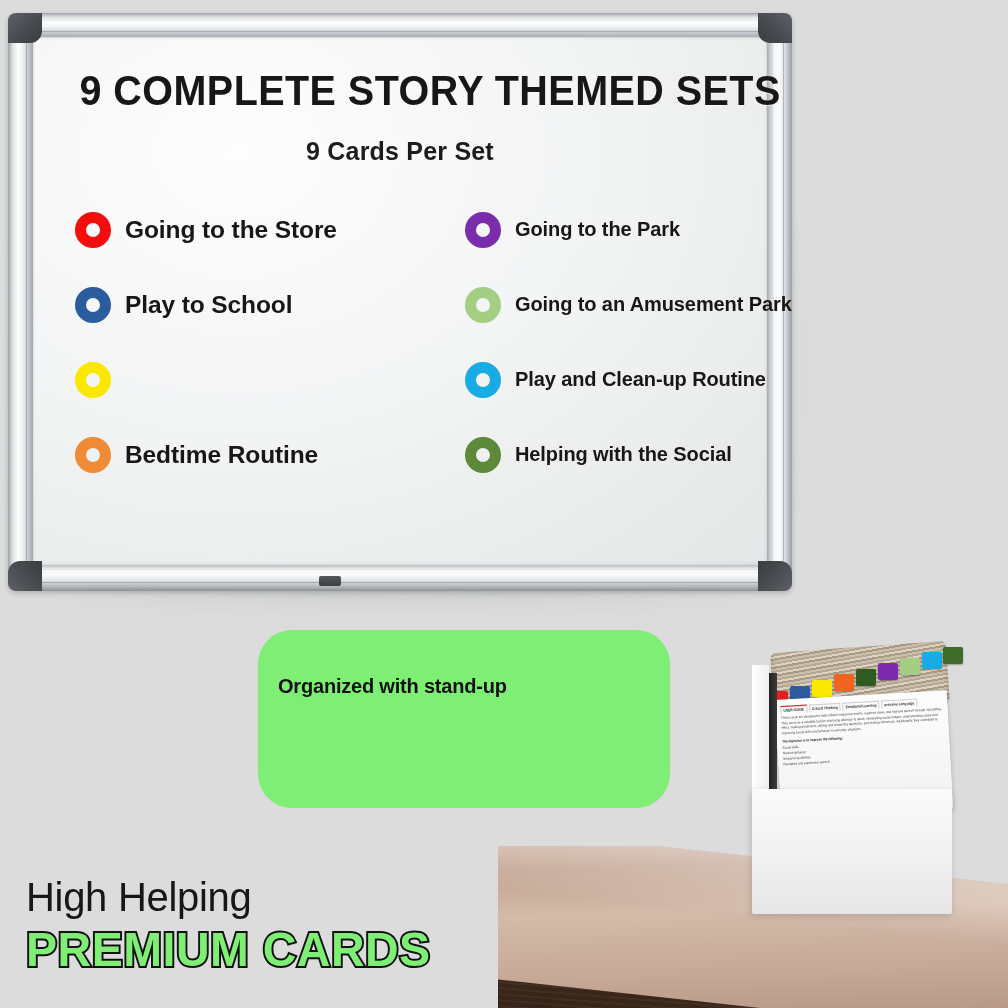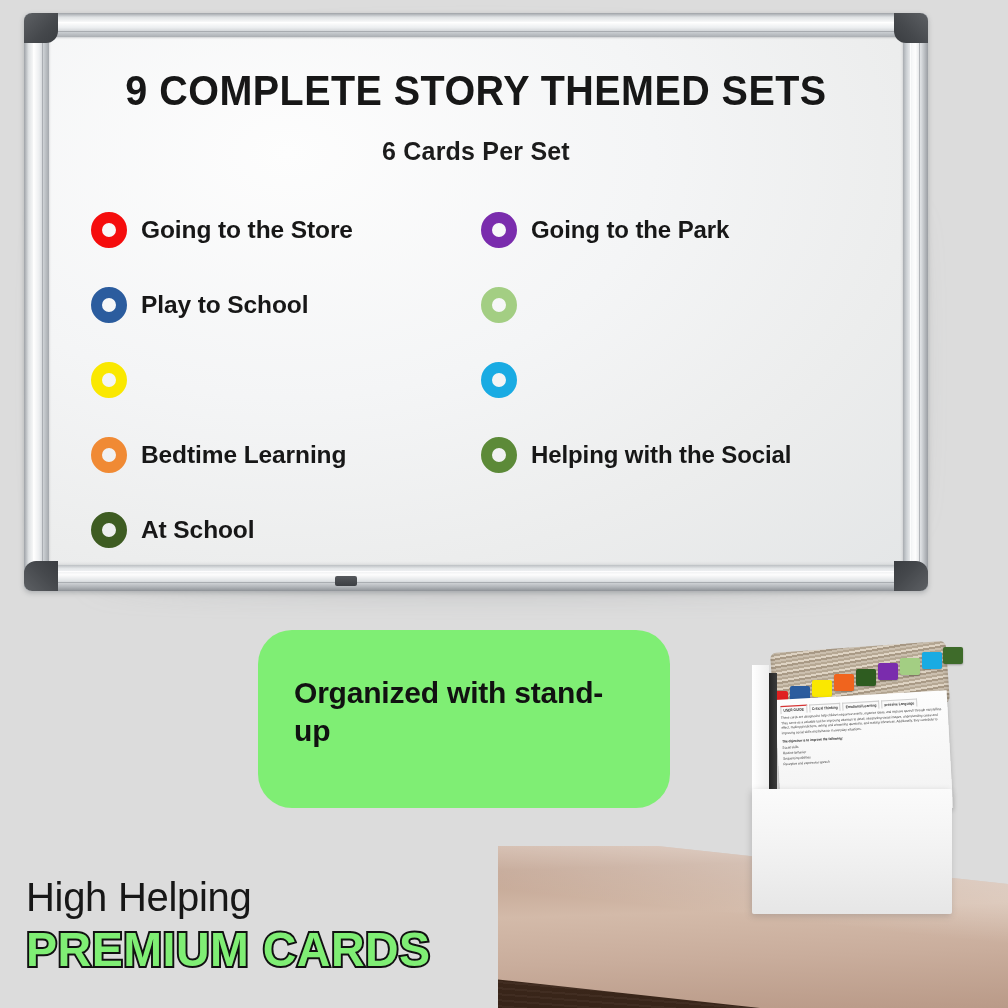--- a/index.html
+++ b/index.html
@@ -6,21 +6,21 @@
   html,body { width:1008px; height:1008px; }
   body {
     font-family:"Liberation Sans", sans-serif;
     background:#dcdcdc;
     position:relative;
     overflow:hidden;
   }
 
   
   #whiteboard{
-    position:absolute; left:24px; top:13px; width:904px; height:578px;border-radius:15px;
+    position:absolute; left:8px; top:13px; width:784px; height:578px;border-radius:15px;
   }
   .wb-shadow{
     position:absolute; left:6px; top:8px; right:-4px; bottom:-10px;
     background:radial-gradient(ellipse at 50% 60%, rgba(120,125,130,.34) 0%, rgba(150,155,160,.12) 62%, rgba(200,200,200,0) 78%);
     filter:blur(9px);
   }
   .wb-frame{
     position:absolute; inset:0;
     background:
       linear-gradient(180deg,#b9bcc0 0%,#e9ecee 14%,#fbfcfc 34%,#d3d7da 62%,#a9adb2 100%);
@@ -106,21 +106,21 @@
     margin-right:14px;
     box-sizing:border-box;
   }
   .set-label{
     font-size:24.5px;
     font-weight:700;
     color:#171717;
     letter-spacing:-.1px;
     white-space:nowrap;
   }
-  .col-right .set-label{font-size:24px;}
+  .col-right .set-label{font-size:20px;}
 
   
   #table{
     position:absolute; left:498px; top:846px; width:510px; height:162px;
     overflow:hidden;
   }
   .table-top{
     position:absolute;left:0;top:0;width:640px;height:150px;
     background:linear-gradient(172deg,#cfb3a2 0%,#c2a492 18%,#d3baa9 38%,#c9ad9c 58%,#bb9c8a 80%,#ad8e7d 100%);
     transform:rotate(6.2deg);
@@ -213,23 +213,22 @@
   .bubble-box{
     position:absolute;inset:0;
     background:#7fee74;
     border-radius:34px;
   }
   .bubble-tail{
     position:absolute;left:405px;top:72px;width:0;height:0;z-index:8;
   }
   .bubble-text{
     position:absolute;left:20px;top:44px;right:33px;
-    font-size:30px;font-weight:800;line-height:1.28;color:#111;
+    font-size:20px;font-weight:800;line-height:1.28;color:#111;
     letter-spacing:-.2px;
-    margin-left:16px;
   }
 
   
   #bottom-copy{ position:absolute; left:26px; top:876px; z-index:10;}
   .hq{
     font-size:40px;font-weight:400;color:#171717;letter-spacing:-.3px;line-height:1.05;
   }
   .premium{
     font-size:48px;font-weight:900;line-height:1.1;margin-top:6px;
     color:#7fee74;
@@ -266,56 +265,54 @@
 
     <div class="corner tl"></div>
     <div class="corner tr"></div>
     <div class="corner bl"></div>
     <div class="corner br"></div>
     <div class="tray-clip"></div>
 
     <div class="wb-surface">
       <div class="wb-content">
         <div class="wb-title">9 COMPLETE STORY THEMED SETS</div>
-        <div class="wb-subtitle">6 Cards Per Set</div>
+        <div class="wb-subtitle">9 Cards Per Set</div>
 
         <div class="sets-grid">
 
           <div class="col-left">
             <div class="set-item">
               <span class="ring" style="border-color:#F50D0D"></span>
               <span class="set-label">Going to the Store</span>
             </div>
             <div class="set-item">
               <span class="ring" style="border-color:#2B5C9E"></span>
               <span class="set-label">Play to School</span>
             </div>
             <div class="set-item">
               <span class="ring" style="border-color:#FAE800"></span>
             </div>
             <div class="set-item">
               <span class="ring" style="border-color:#F08A34"></span>
-              <span class="set-label">Bedtime Learning</span>
-            </div>
-            <div class="set-item">
-              <span class="ring" style="border-color:#3E5C22"></span>
-              <span class="set-label">At School</span>
+              <span class="set-label">Bedtime Routine</span>
             </div>
           </div>
 
           <div class="col-right">
             <div class="set-item">
               <span class="ring" style="border-color:#7A2CAD"></span>
               <span class="set-label">Going to the Park</span>
             </div>
             <div class="set-item">
               <span class="ring" style="border-color:#A3CE83"></span>
+              <span class="set-label">Going to an Amusement Park</span>
             </div>
             <div class="set-item">
               <span class="ring" style="border-color:#19ABE3"></span>
+              <span class="set-label">Play and Clean-up Routine</span>
             </div>
             <div class="set-item">
               <span class="ring" style="border-color:#5C8A38"></span>
               <span class="set-label">Helping with the Social</span>
             </div>
           </div>
 
         </div>
       </div>
     </div>

